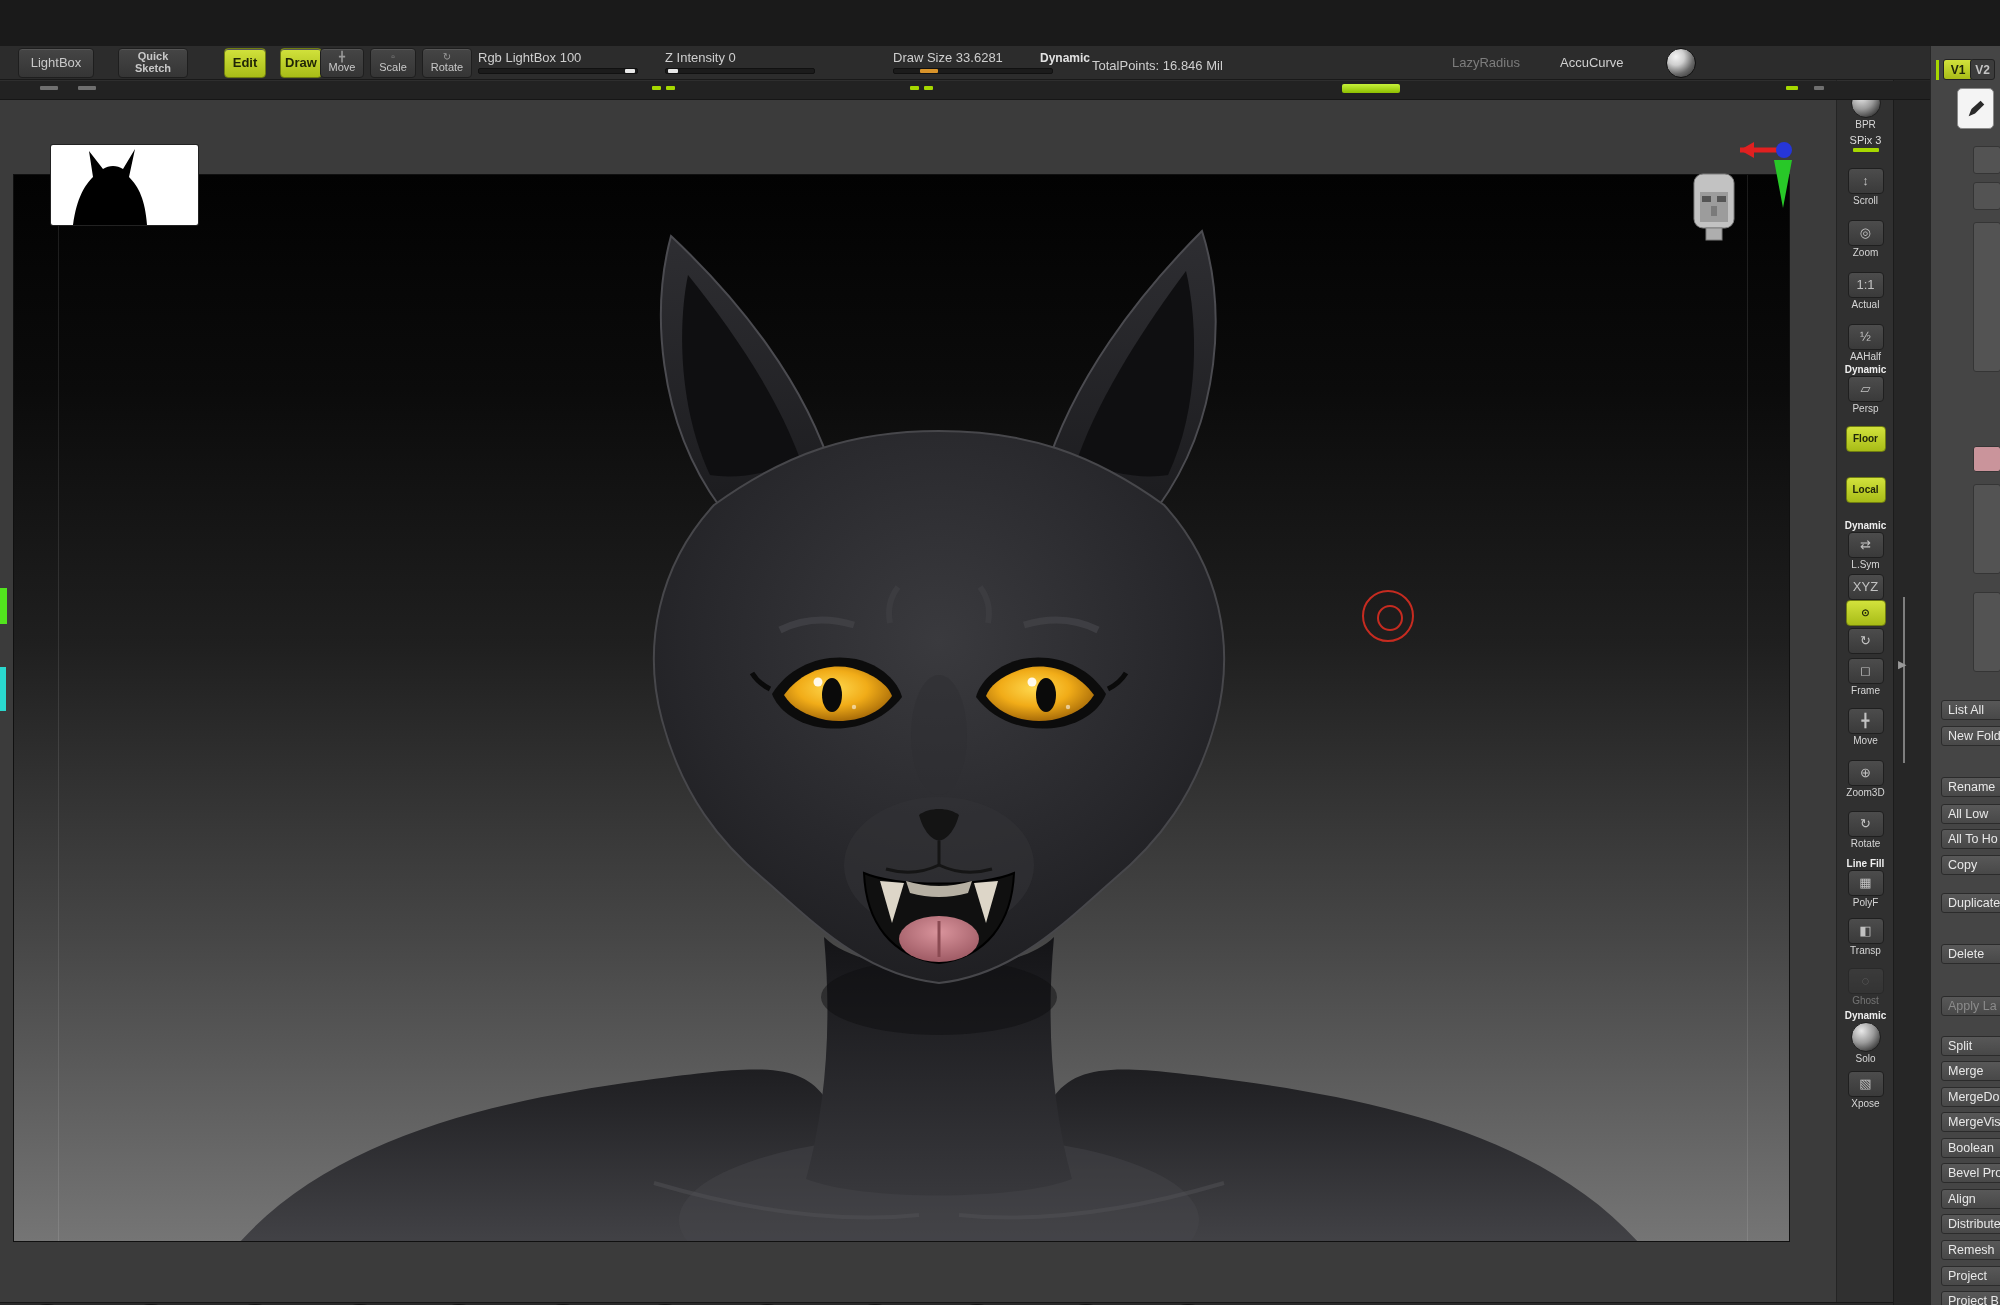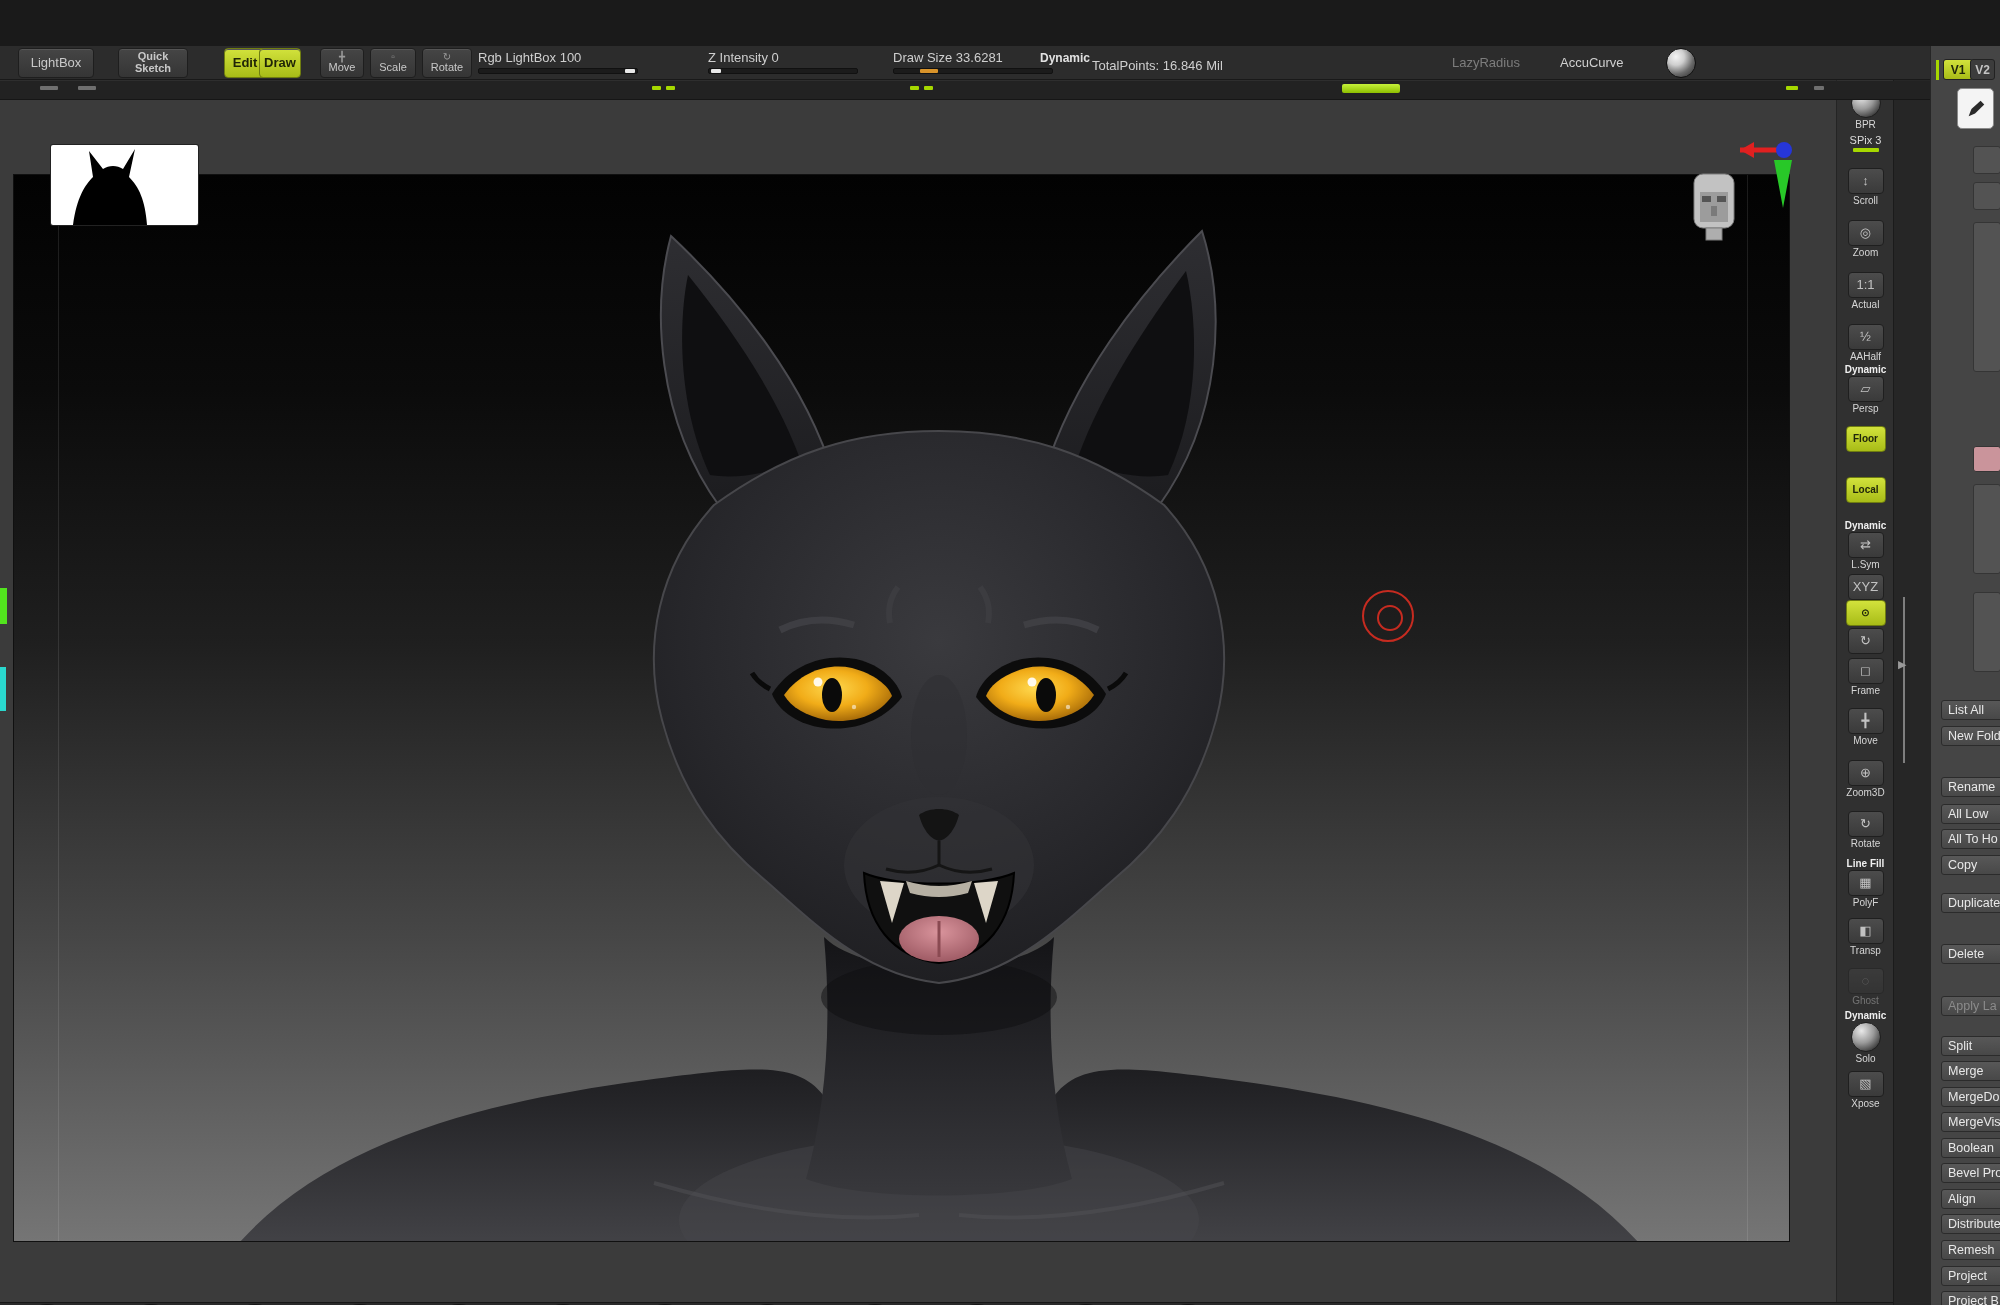--- a/index.html
+++ b/index.html
@@ -98,41 +98,41 @@
 
 <div class="app">
 
   <div class="topbar">
     <div class="tb-btn" style="left:18px;width:76px">LightBox</div>
     <div class="tb-btn bold" style="left:118px;width:70px">
       <span><span>Quick</span><br>
       <span>Sketch</span></span>
     </div>
     <div class="tb-btn green" style="left:224px;width:42px">Edit</div>
-    <div class="tb-btn green" style="left:259px;width:42px">Draw</div>
+    <div class="tb-btn green" style="left:280px;width:42px">Draw</div>
     <div class="tb-btn tb-mini" style="left:320px;width:44px">
       <span class="g">╋</span>
         <span>Move</span>
     </div>
     <div class="tb-btn tb-mini" style="left:370px;width:46px">
       <span class="g">▫</span>
         <span>Scale</span>
     </div>
     <div class="tb-btn tb-mini" style="left:422px;width:50px">
       <span class="g">↻</span>
         <span>Rotate</span>
     </div>
 
     <div class="slider" style="left:478px;width:160px">
       <div class="s-lab">Rgb LightBox 100</div>
       <div class="s-track">
           <div class="s-thumb" style="left:146px"></div>
         </div>
     </div>
-    <div class="slider" style="left:708px;width:150px">
+    <div class="slider" style="left:665px;width:150px">
       <div class="s-lab">Z Intensity 0</div>
       <div class="s-track">
           <div class="s-thumb" style="left:2px"></div>
         </div>
     </div>
     <div class="slider" style="left:893px;width:160px">
       <div class="s-lab">Draw Size 33.6281</div>
       <div class="s-track">
           <div class="s-thumb orange" style="left:26px"></div>
         </div>

